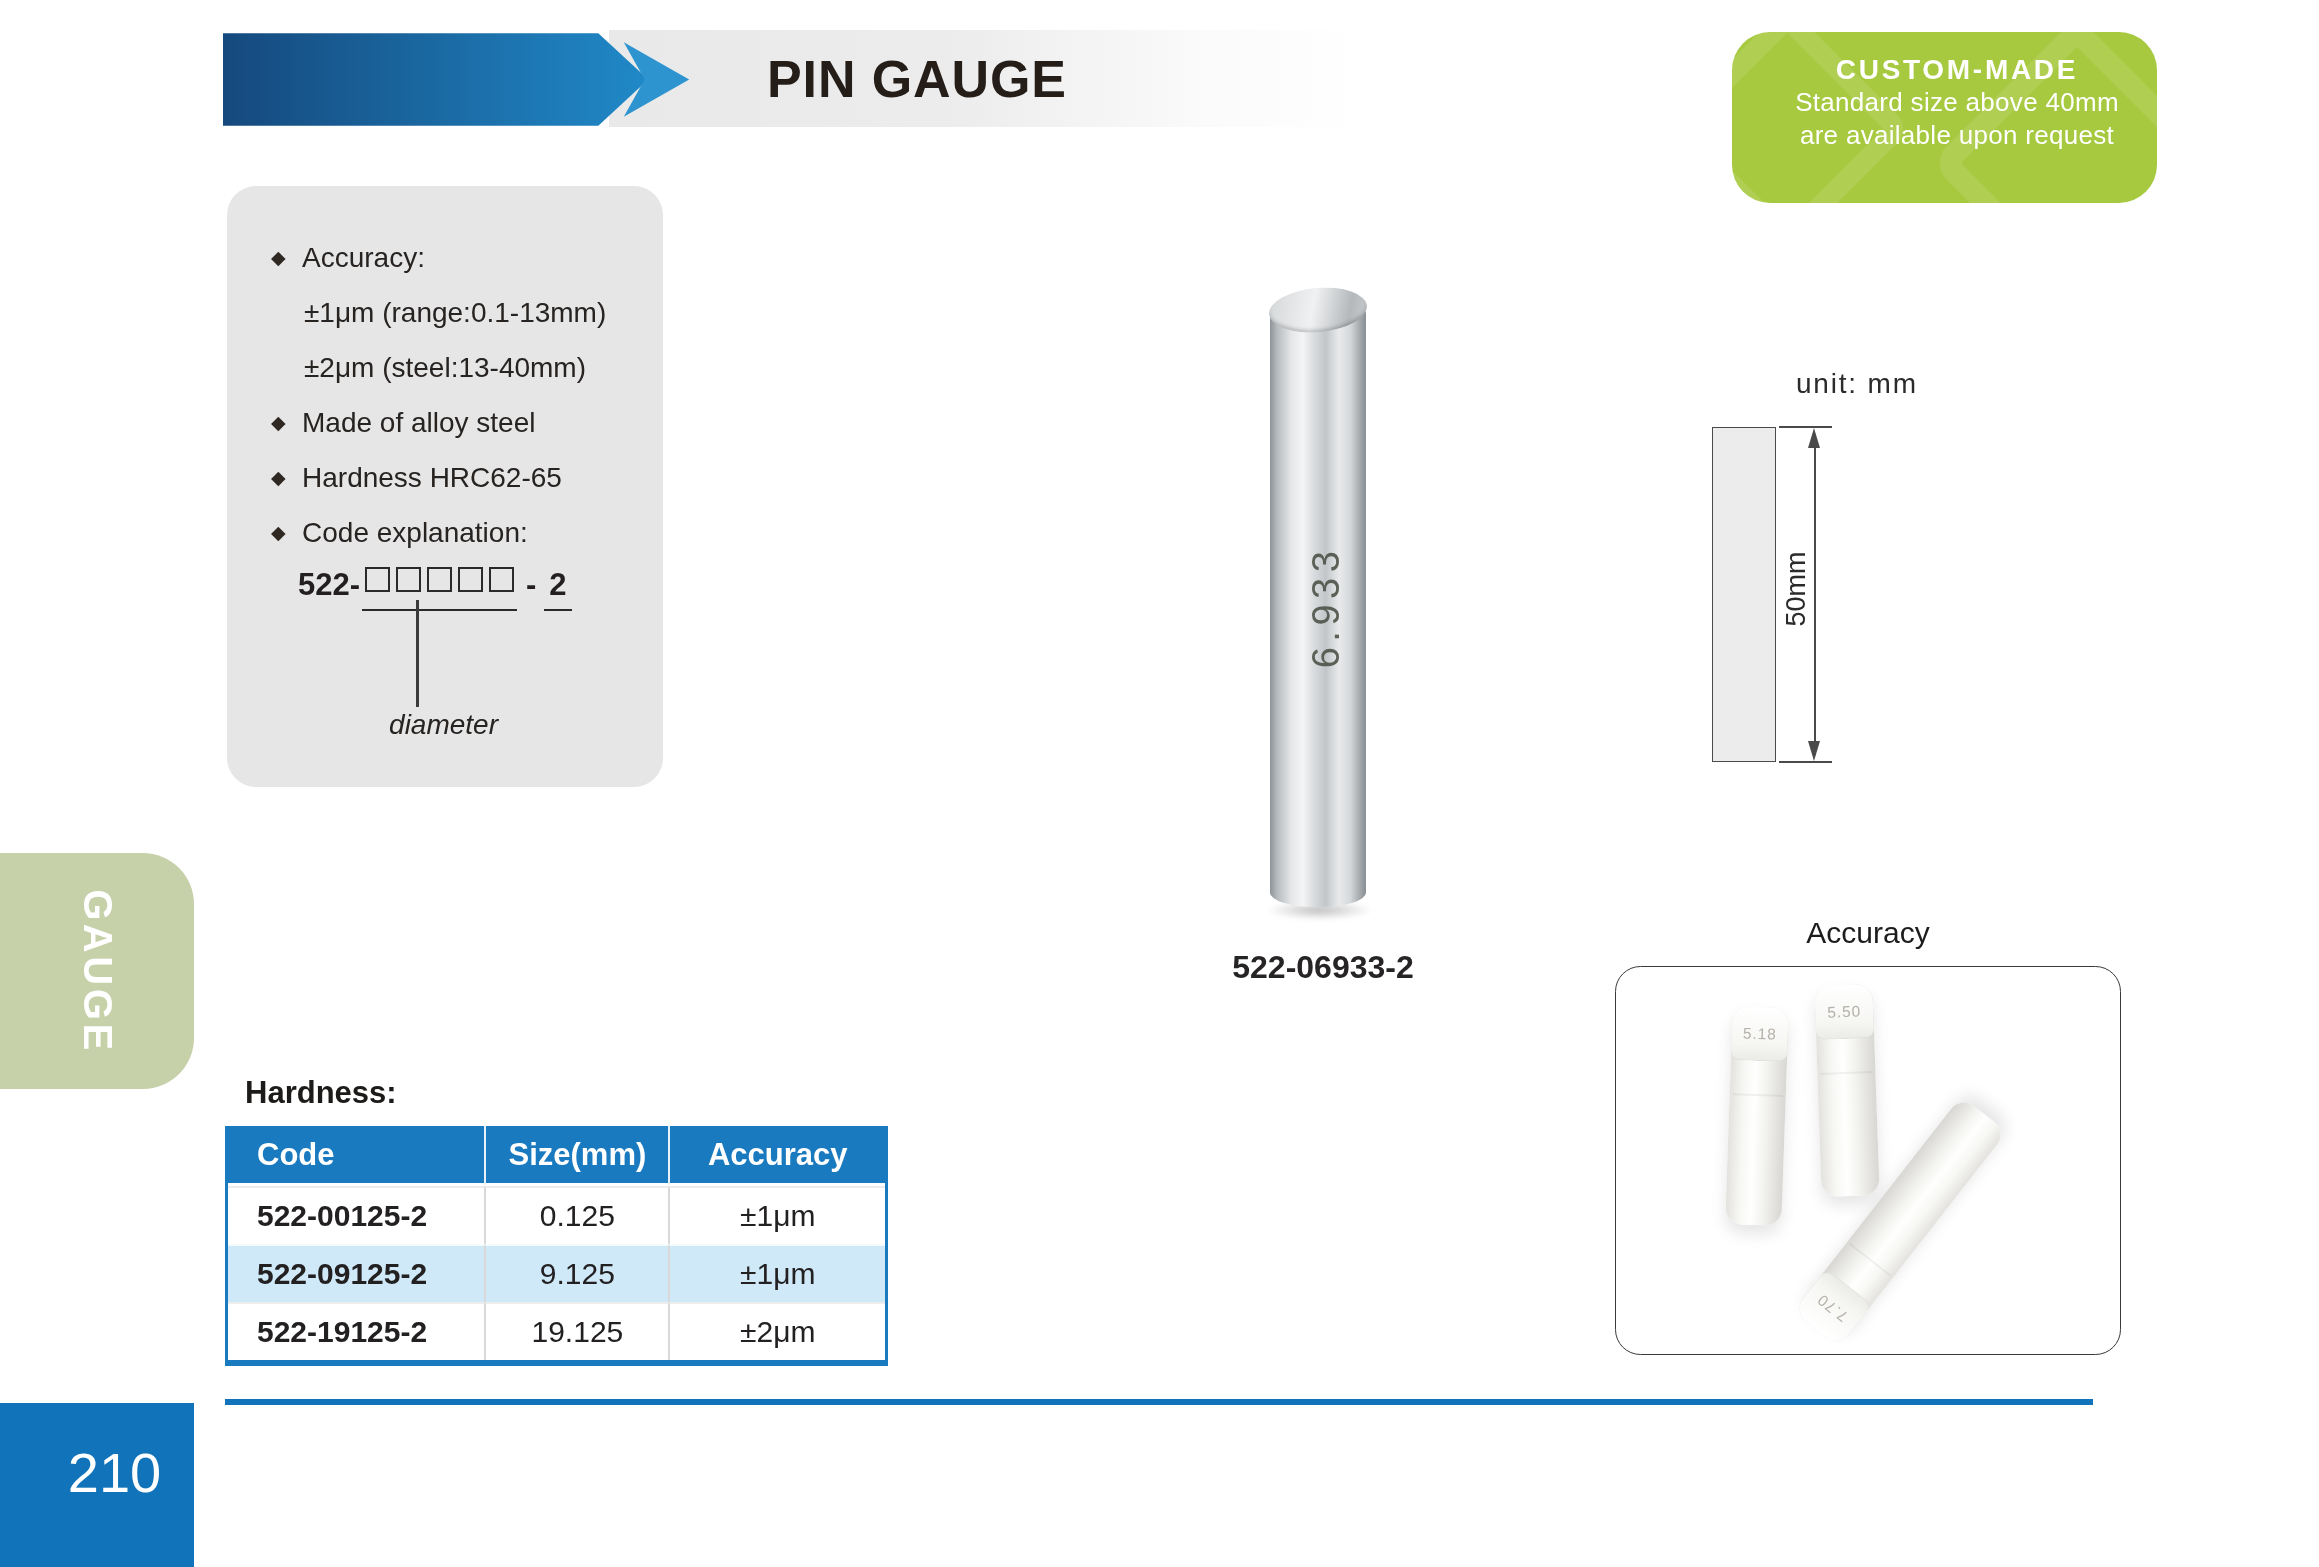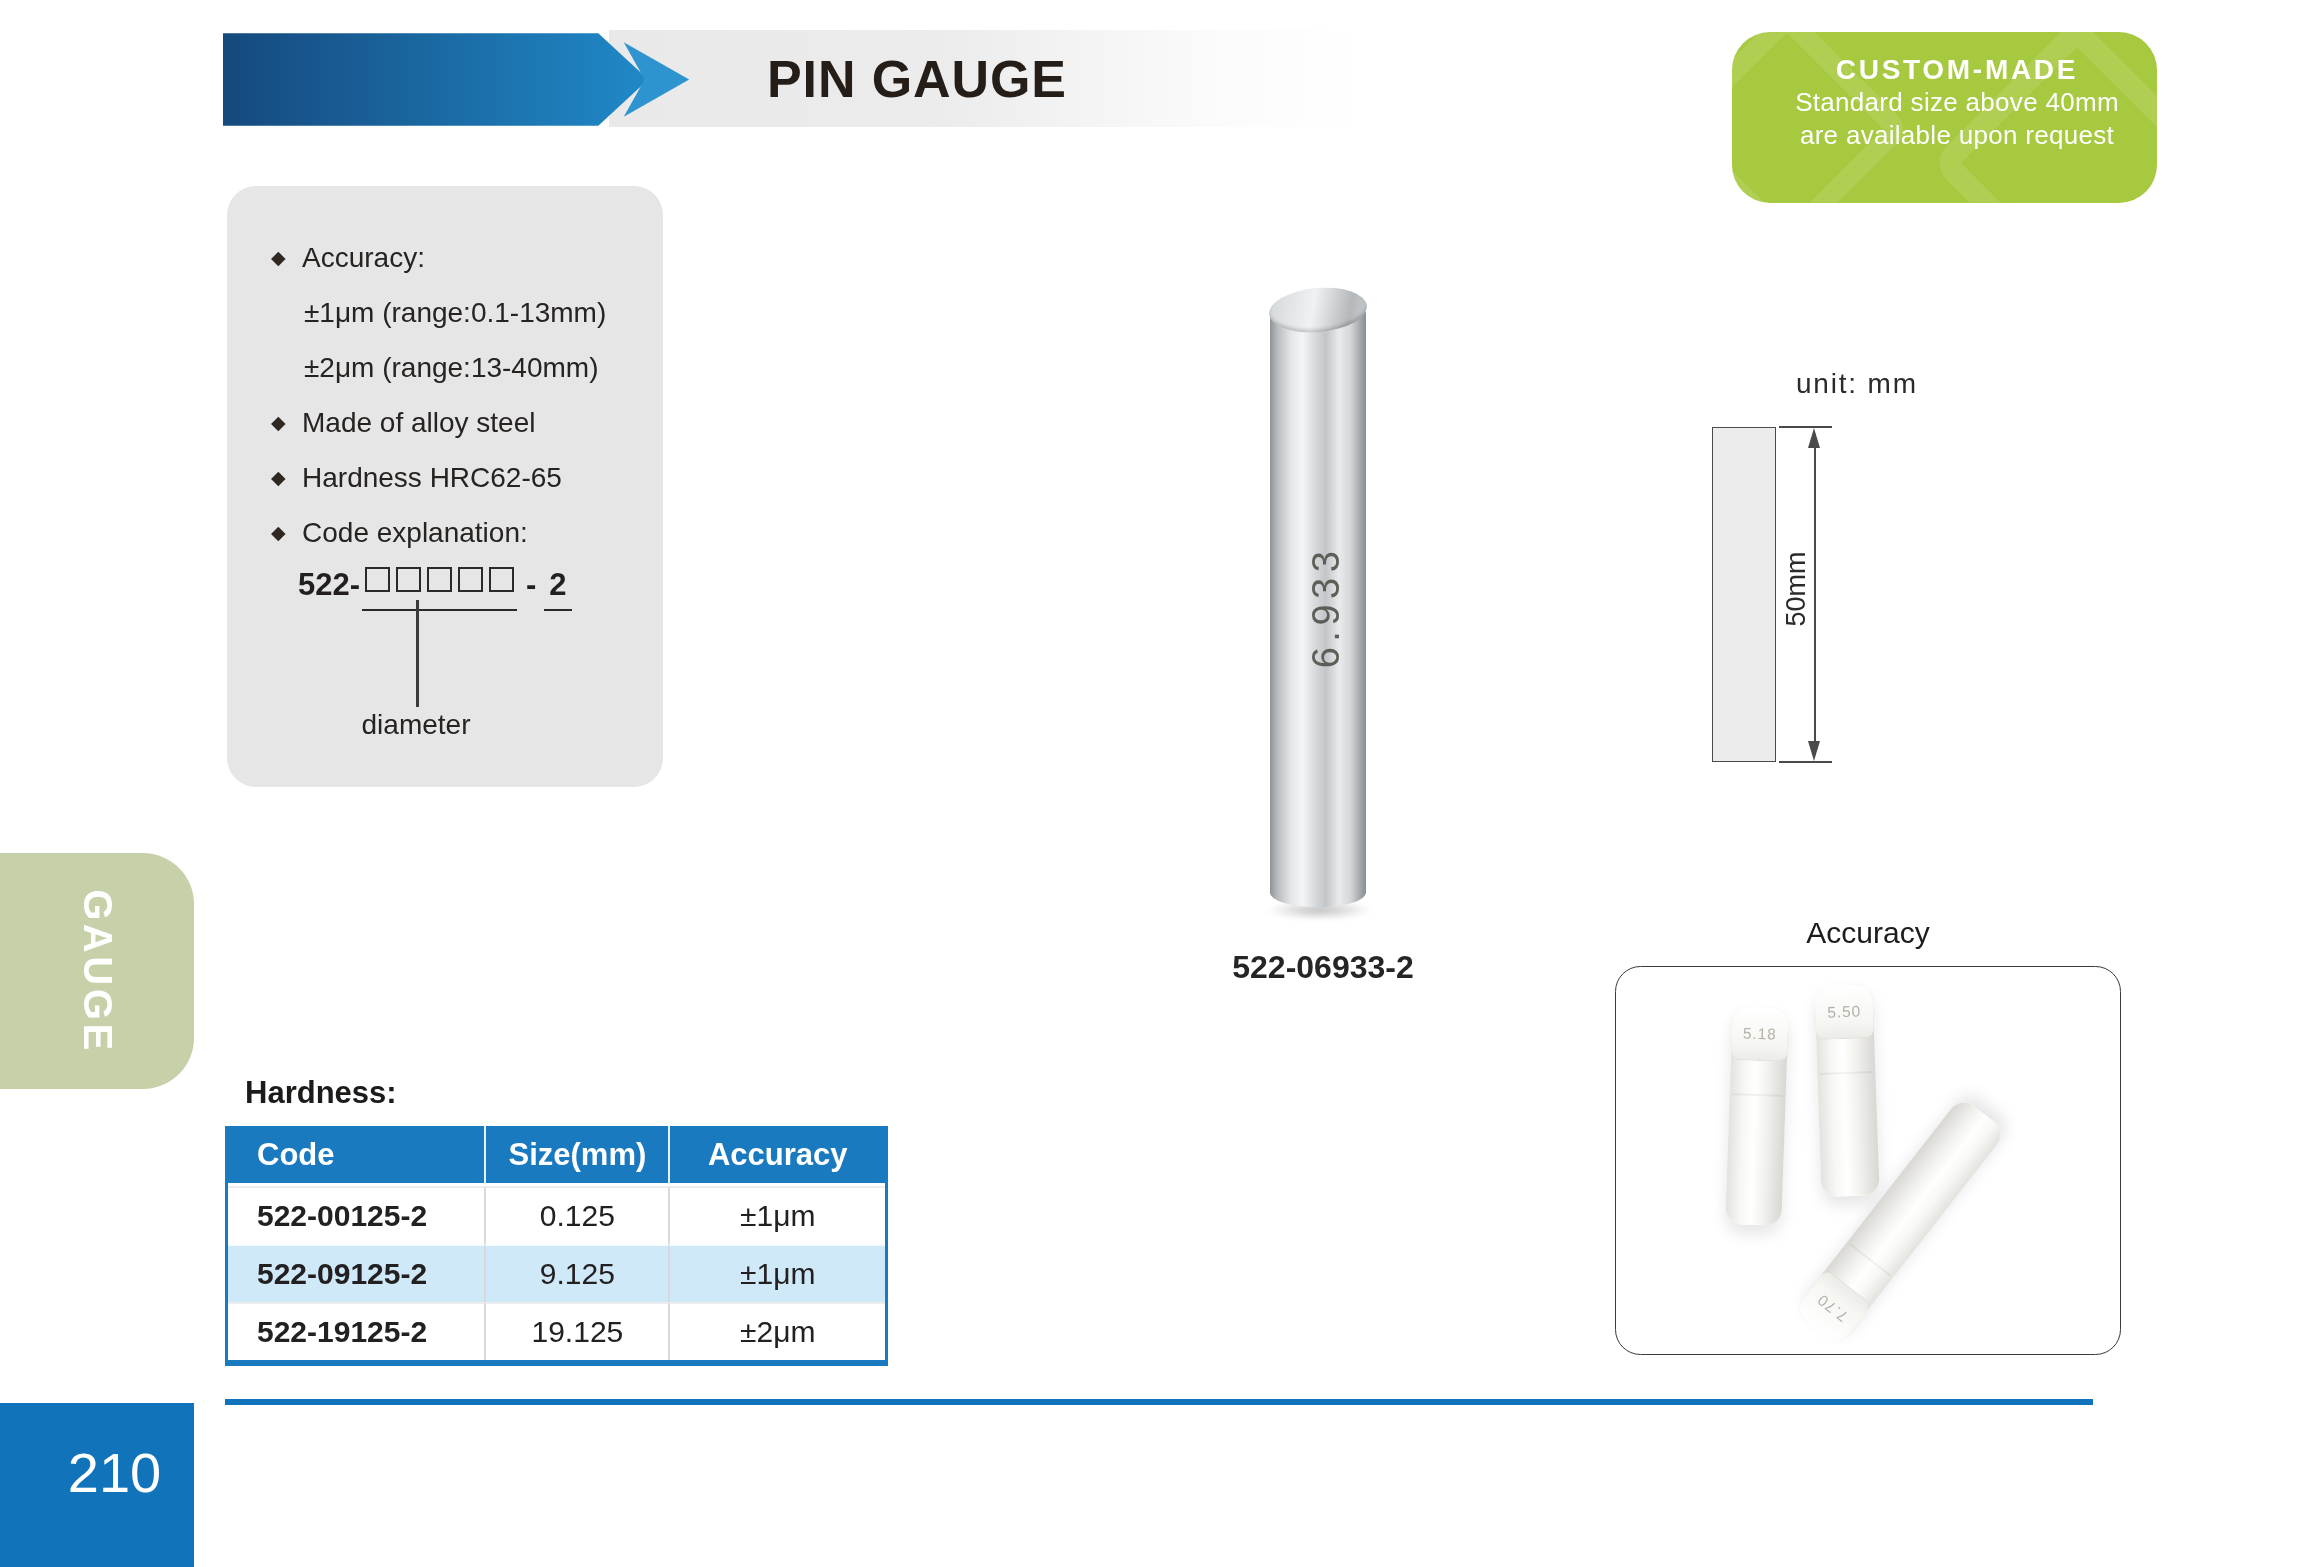--- a/index.html
+++ b/index.html
@@ -36,22 +36,22 @@
   .f-line .bullet{font-size:19px;margin-right:16.4px;color:#2e2722;}
   .f-line.sub{margin-left:77px;}
   .code-line{display:flex;margin-left:71px;margin-top:7.3px;
     font-size:31px;font-weight:bold;color:#231f20;}
   .code-boxes{display:inline-flex;gap:6.4px;border-bottom:2.7px solid #2a2a2a;
     padding:0 3.6px 5.5px 3.6px;margin-left:1.8px;}
   .code-box{width:24.5px;height:24.5px;border:2.7px solid #2a2a2a;box-sizing:border-box;}
   .code-dash{margin:0 7.3px 0 9px;}
   .code-suffix{border-bottom:2.7px solid #2a2a2a;padding:0 5.5px 5.5px 5.5px;}
   .code-connector{position:absolute;left:189px;top:414px;width:2.7px;height:107px;background:#3a3a3a;}
-  .diameter-label{position:absolute;left:107px;top:523px;width:164px;text-align:center;
-    font-size:28px;color:#262321;}
+  .diameter-label{position:absolute;left:107px;top:523px;width:164px;text-align:right;
+    font-size:28px;color:#262321;font-style:italic;}
 
   
   .pin-top{position:absolute;left:1269px;top:288px;width:98px;height:44px;border-radius:50%;
     background:linear-gradient(105deg,#d3d6d8 0%,#f0f1f2 45%,#b4b8bb 80%,#cdd0d2 100%);
     box-shadow:inset 0 -2.7px 3.6px rgba(0,0,0,0.18);transform:rotate(-5deg);z-index:2;}
   .pin-body{position:absolute;left:1270px;top:310px;width:96px;height:597px;
     background:linear-gradient(90deg,#8e9397 0%,#b9bdc0 8%,#e4e6e8 22%,#f4f5f6 34%,#d9dcde 46%,
       #c2c6c9 58%,#e9eaeb 72%,#d4d7d9 84%,#999ea2 96%,#8a8f93 100%);
     border-radius:3.6px 3.6px 45px 45px / 3.6px 3.6px 14.5px 14.5px;z-index:1;}
   .pin-bottom-shadow{position:absolute;left:1266px;top:900px;width:107px;height:20px;
@@ -147,21 +147,21 @@
 
   <div class="features-box">
     <div class="f-line">
       <span class="bullet">◆</span>
       <span>Accuracy:</span>
     </div>
     <div class="f-line sub">
       <span>±1μm (range:0.1-13mm)</span>
     </div>
     <div class="f-line sub">
-      <span>±2μm (range:13-40mm)</span>
+      <span>±2μm (steel:13-40mm)</span>
     </div>
     <div class="f-line">
       <span class="bullet">◆</span>
       <span>Made of alloy steel</span>
     </div>
     <div class="f-line">
       <span class="bullet">◆</span>
       <span>Hardness HRC62-65</span>
     </div>
     <div class="f-line">

